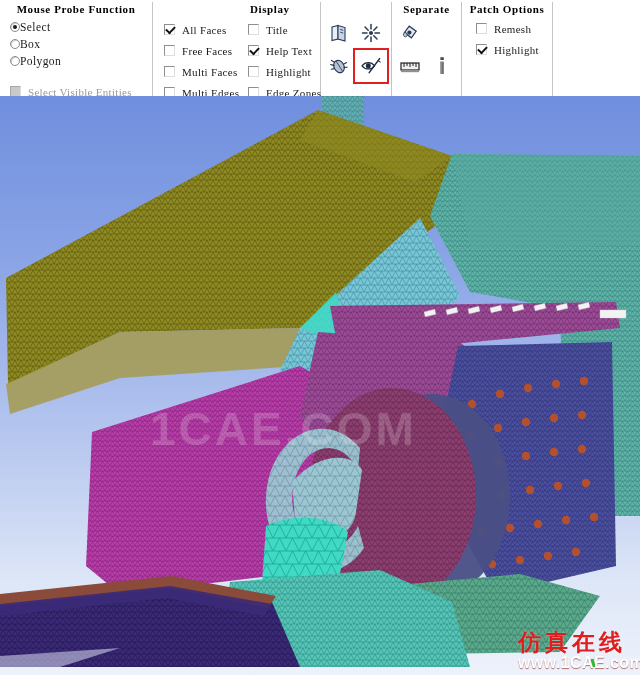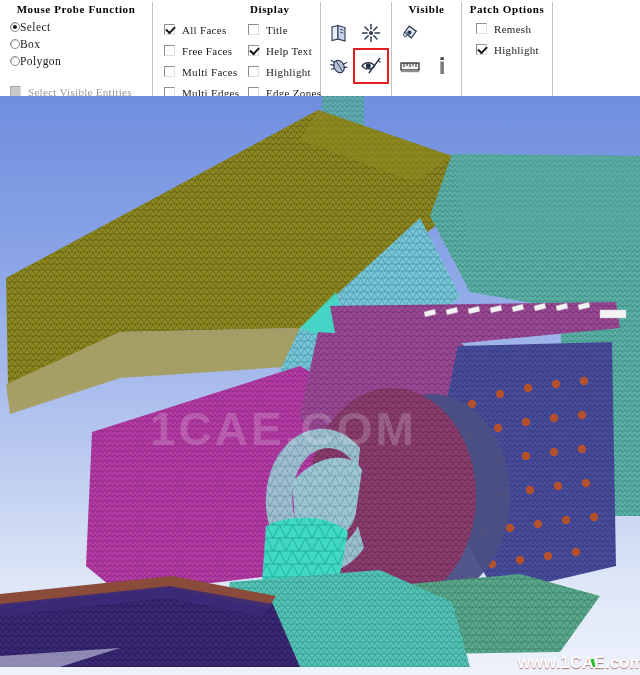--- a/index.html
+++ b/index.html
@@ -330,21 +330,21 @@
           <svg width="22" height="20" viewBox="0 0 22 20">
             <path d="M2 9.8 C5.3 5.6 11.3 5.6 14.6 9.8 C11.3 14 5.3 14 2 9.8 Z" fill="#ffffff" stroke="#1f2b40" stroke-width="1.2"></path>
             <circle cx="8.3" cy="9.8" r="2.5" fill="#1f2b40"></circle>
             <path d="M19.6 2.6 L9.2 16.6" stroke="#1f2b40" stroke-width="1.5" stroke-linecap="round"></path>
             <path d="M18 4.6 L20.6 6.4" stroke="#1f2b40" stroke-width="1.1"></path>
           </svg>
         </div>
       </div>
 
       <div class="panel" style="left:392px; width:69px;">
-        <div class="panel-title">Visible</div>
+        <div class="panel-title">Separate</div>
 
         <div class="icon-btn flat" style="position:absolute; left:4px; top:19px;">
           <svg width="20" height="20" viewBox="0 0 20 20">
             <path d="M4.4 9.6 L9.2 3.2 L16.2 8.2 L11.4 14.8 Z" fill="#e4e9f2" stroke="#2b3a55" stroke-width="1.2"></path>
             <circle cx="9.4" cy="9.6" r="2.1" fill="#2b3a55"></circle>
             <path d="M4.4 9.6 C3 11.4 3.4 13.8 5.4 13.8 C7.2 13.8 7.6 11.6 6.4 9.9 Z" fill="#c4cfe2" stroke="#2b3a55" stroke-width="0.9"></path>
           </svg>
         </div>
 
         <div class="icon-btn flat" style="position:absolute; left:4px; top:52px;">
@@ -562,15 +562,16 @@
           <path d="M612 604 L630 616" stroke="#d02020" stroke-width="2.4"></path>
           <path d="M630 604 L614 616" stroke="#d02020" stroke-width="2.4"></path>
         </g>
         <circle cx="625" cy="588" r="5" fill="#18b5a8"></circle>
       </g>
     </svg>
 
     <div class="wm-center">1CAE.COM</div>
   </div>
 
+  <div class="wm-cn">仿真在线</div>
   <div class="wm-url">www.1CAE.com</div>
 
 </div>
 
 </body></html>

